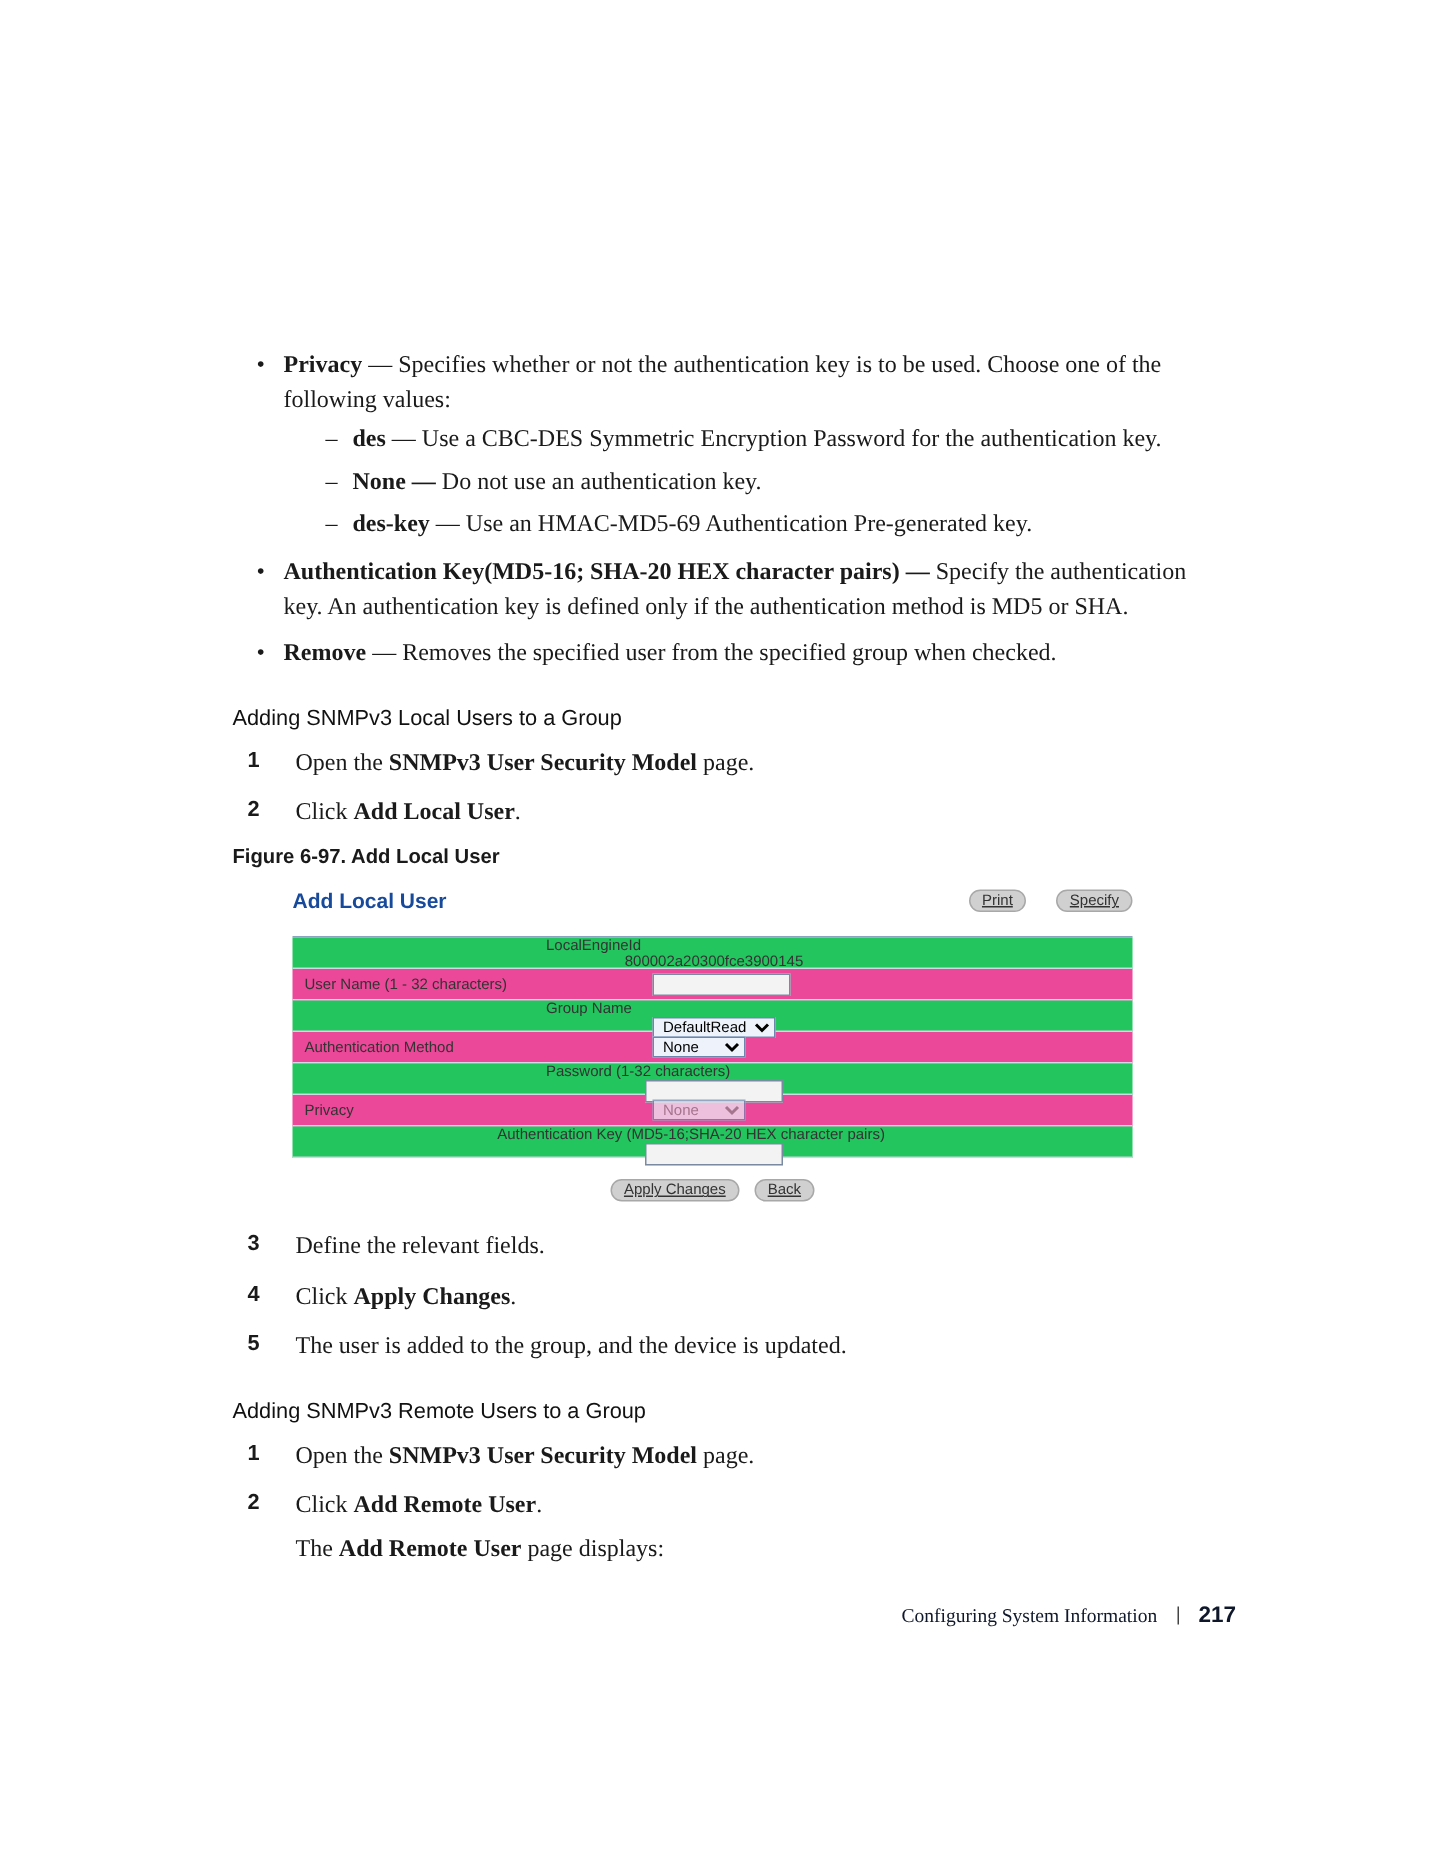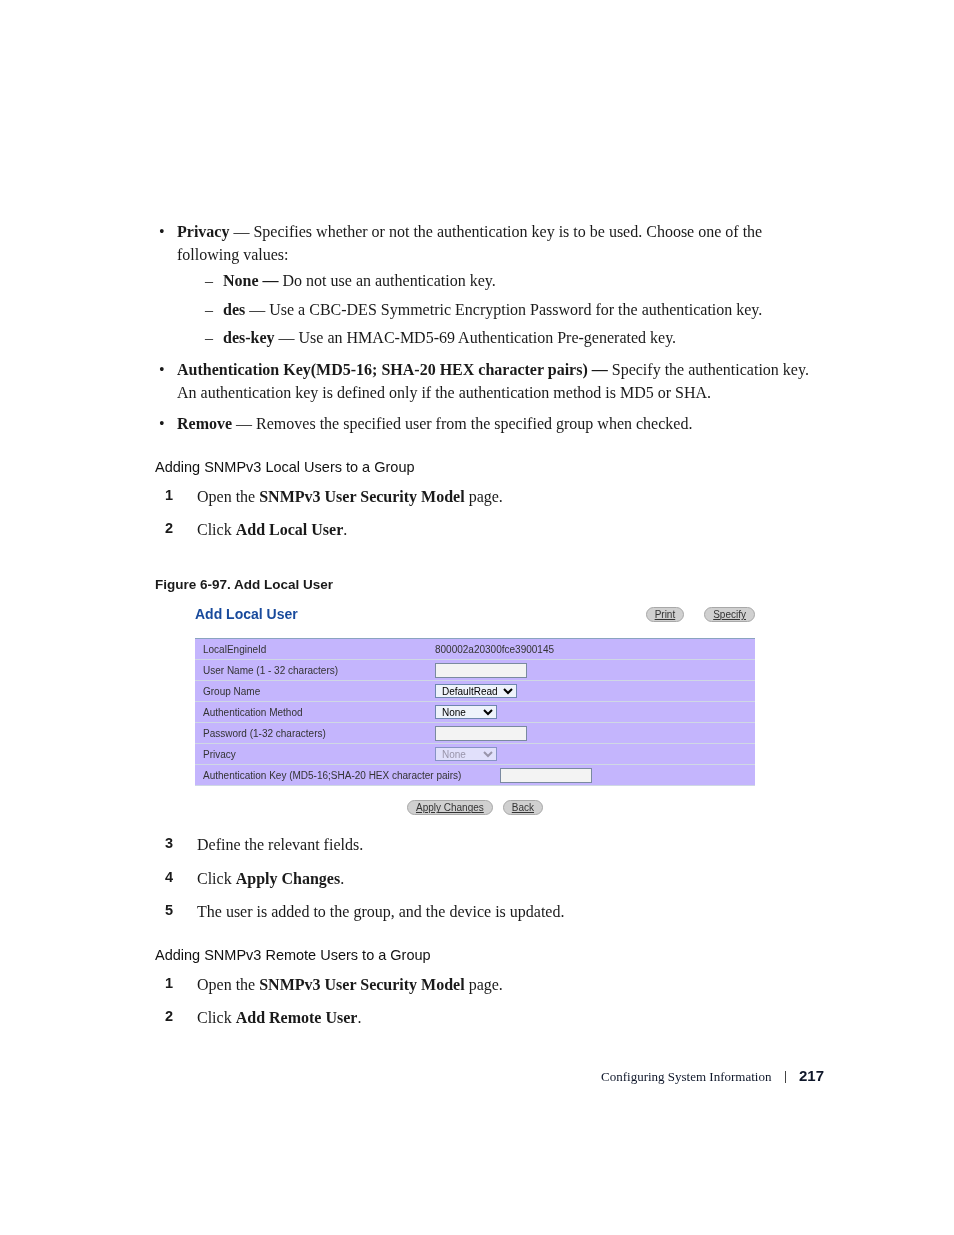--- a/index.html
+++ b/index.html
@@ -11,21 +11,21 @@
   }
   .page {
     width: 954px;
     height: 1235px;
     position: relative;
     box-sizing: border-box;
     padding: 220px 130px 0 155px;
   }
   .bullet-list {
     list-style: none;
-    margin: 0;
+    margin: 12px;
     padding: 0;
   }
   .bullet-list > li {
     position: relative;
     padding-left: 22px;
     margin: 0 0 8px 0;
     line-height: 1.45;
   }
   .bullet-list > li::before {
     content: "•";
@@ -79,21 +79,21 @@
     font-size: 14.5px;
   }
   .num-list .sub {
     display: block;
     margin-top: 6px;
   }
   .fig-caption {
     font-family: Arial, Helvetica, sans-serif;
     font-weight: 700;
     font-size: 13.5px;
-    margin: 36px 0 14px 0;
+    margin: 10px 0 14px 0;
   }
   
   .shot-wrap {
     margin: 0 auto 18px 40px;
     width: 560px;
   }
   .shot-header {
     font-family: Arial, Helvetica, sans-serif;
     font-weight: 700;
     font-size: 14px;
@@ -124,22 +124,22 @@
     font-family: Arial, Helvetica, sans-serif;
     font-size: 10px;
     color: #333;
   }
   .shot-row {
     display: flex;
     align-items: center;
     height: 20px;
     border-bottom: 1px solid #cfd8e4;
   }
-  .shot-row.odd  { background: #c4b5fd; }
-  .shot-row.even { background: #c4b5fd; }
+  .shot-row.odd  { background: #22c55e; flex-direction: column; }
+  .shot-row.even { background: #ec4899; }
   .shot-label {
     width: 230px;
     padding-left: 8px;
   }
   .shot-val { padding-left: 2px; }
   .shot-input {
     width: 90px;
     height: 13px;
     border: 1px solid #7a8aa0;
     background: #f3f3f3;
@@ -181,22 +181,22 @@
 </style>
 </head>
 <body>
 
 <div class="page">
 
   <ul class="bullet-list">
     <li>
       <span class="heavy">Privacy</span><span> — Specifies whether or not the authentication key is to be used. Choose one of the following values:</span>
       <ul class="dash-list">
+        <li><span class="heavy">des</span><span> — Use a CBC-DES Symmetric Encryption Password for the authentication key.</span></li>
         <li><span class="heavy">None — </span><span>Do not use an authentication key.</span></li>
-        <li><span class="heavy">des</span><span> — Use a CBC-DES Symmetric Encryption Password for the authentication key.</span></li>
         <li><span class="heavy">des-key</span><span> — Use an HMAC-MD5-69 Authentication Pre-generated key.</span></li>
       </ul>
     </li>
     <li>
       <span class="heavy">Authentication Key(MD5-16; SHA-20 HEX character pairs) — </span><span>Specify the authentication key. An authentication key is defined only if the authentication method is MD5 or SHA.</span>
     </li>
     <li>
       <span class="heavy">Remove</span><span> — Removes the specified user from the specified group when checked.</span>
     </li>
   </ul>
@@ -282,20 +282,21 @@
 
   <div class="sect-head">Adding SNMPv3 Remote Users to a Group</div>
   <ol class="num-list">
     <li>
       <span class="num">1</span>
       <span>Open the </span><span class="heavy">SNMPv3 User Security Model</span><span> page.</span>
     </li>
     <li>
       <span class="num">2</span>
       <span>Click </span><span class="heavy">Add Remote User</span><span>.</span>
+      <span class="sub"><span>The </span><span class="heavy">Add Remote User</span><span> page displays:</span></span>
     </li>
   </ol>
 
   <div class="footer">
     <span>Configuring System Information</span>
     <span class="sep"></span>
     <span class="pn">217</span>
   </div>
 
 </div>

